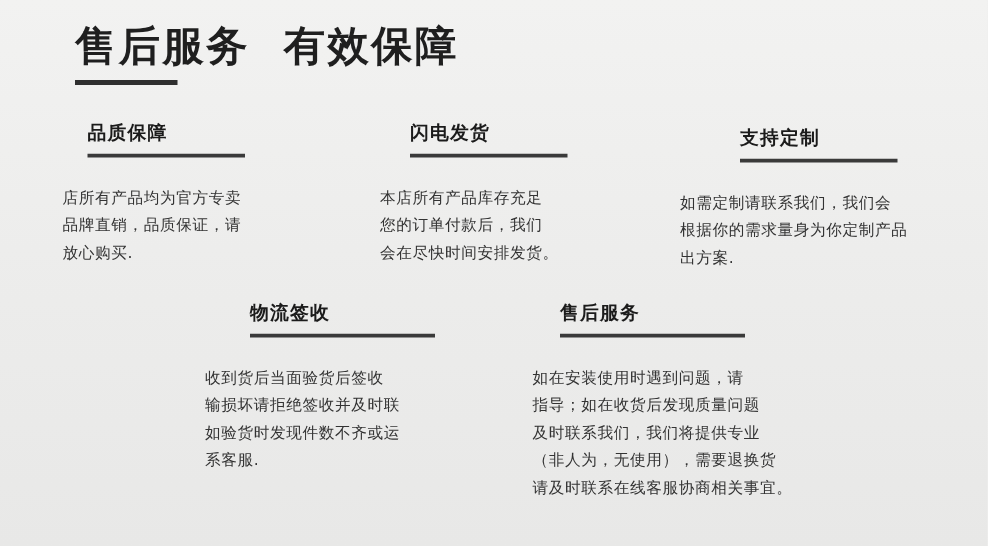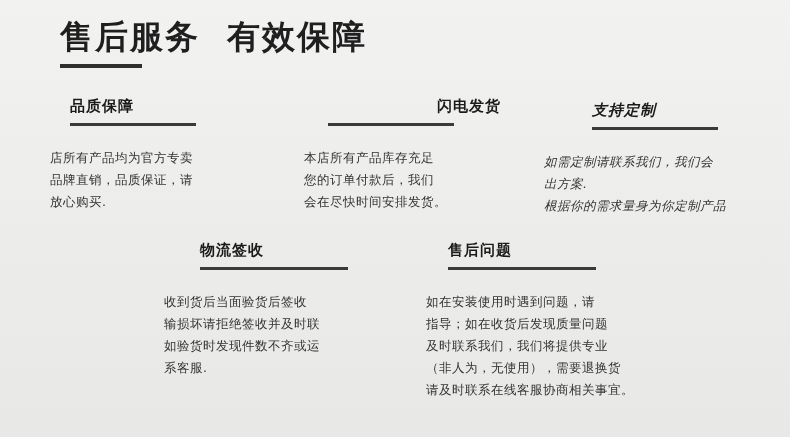--- a/index.html
+++ b/index.html
@@ -80,25 +80,25 @@
     letter-spacing: 0.5px;
   }
 
   
   .c1 { left: 48px;  top: 0;  width: 210px; }
   .c1 .col-title { text-align: left; padding-left: 22px; }
   .c1 .title-underline { width: 126px; margin-left: 22px; }
   .c1 .col-body { padding-left: 2px; }
 
   .c2 { left: 296px; top: 0;  width: 205px; }
-  .c2 .col-title { text-align: right; padding-left: 32px; }
+  .c2 .col-title { text-align: left; padding-left: 32px; }
   .c2 .title-underline { width: 126px; margin-left: 32px; }
   .c2 .col-body { padding-left: 8px; }
 
-  .c3 { left: 538px; top: 4px; width: 215px; font-style: italic; }
+  .c3 { left: 538px; top: 4px; width: 215px; }
   .c3 .col-title { text-align: left; padding-left: 54px; }
   .c3 .title-underline { width: 126px; margin-left: 54px; }
   .c3 .col-body { padding-left: 6px; }
 
   
   .c4 { left: 150px; top: 0; width: 250px; }
   .c4 .col-title { text-align: left; padding-left: 50px; }
   .c4 .title-underline { width: 148px; margin-left: 50px; }
   .c4 .col-body { padding-left: 14px; }
 
@@ -139,42 +139,42 @@
         <span class="line">您的订单付款后，我们</span>
         <span class="line">会在尽快时间安排发货。</span>
       </div>
     </div>
 
     <div class="col c3">
       <div class="col-title">支持定制</div>
       <div class="title-underline"></div>
       <div class="col-body">
         <span class="line">如需定制请联系我们，我们会</span>
+        <span class="line">根据你的需求量身为你定制产品</span>
         <span class="line">出方案.</span>
-        <span class="line">根据你的需求量身为你定制产品</span>
       </div>
     </div>
 
   </div>
 
   <div class="row row-bottom">
 
     <div class="col c4">
       <div class="col-title">物流签收</div>
       <div class="title-underline"></div>
       <div class="col-body">
         <span class="line">收到货后当面验货后签收</span>
         <span class="line">输损坏请拒绝签收并及时联</span>
         <span class="line">如验货时发现件数不齐或运</span>
         <span class="line">系客服.</span>
       </div>
     </div>
 
     <div class="col c5">
-      <div class="col-title">售后问题</div>
+      <div class="col-title">售后服务</div>
       <div class="title-underline"></div>
       <div class="col-body">
         <span class="line">如在安装使用时遇到问题，请</span>
         <span class="line">指导；如在收货后发现质量问题</span>
         <span class="line">及时联系我们，我们将提供专业</span>
         <span class="line">（非人为，无使用），需要退换货</span>
         <span class="line">请及时联系在线客服协商相关事宜。</span>
       </div>
     </div>
 

